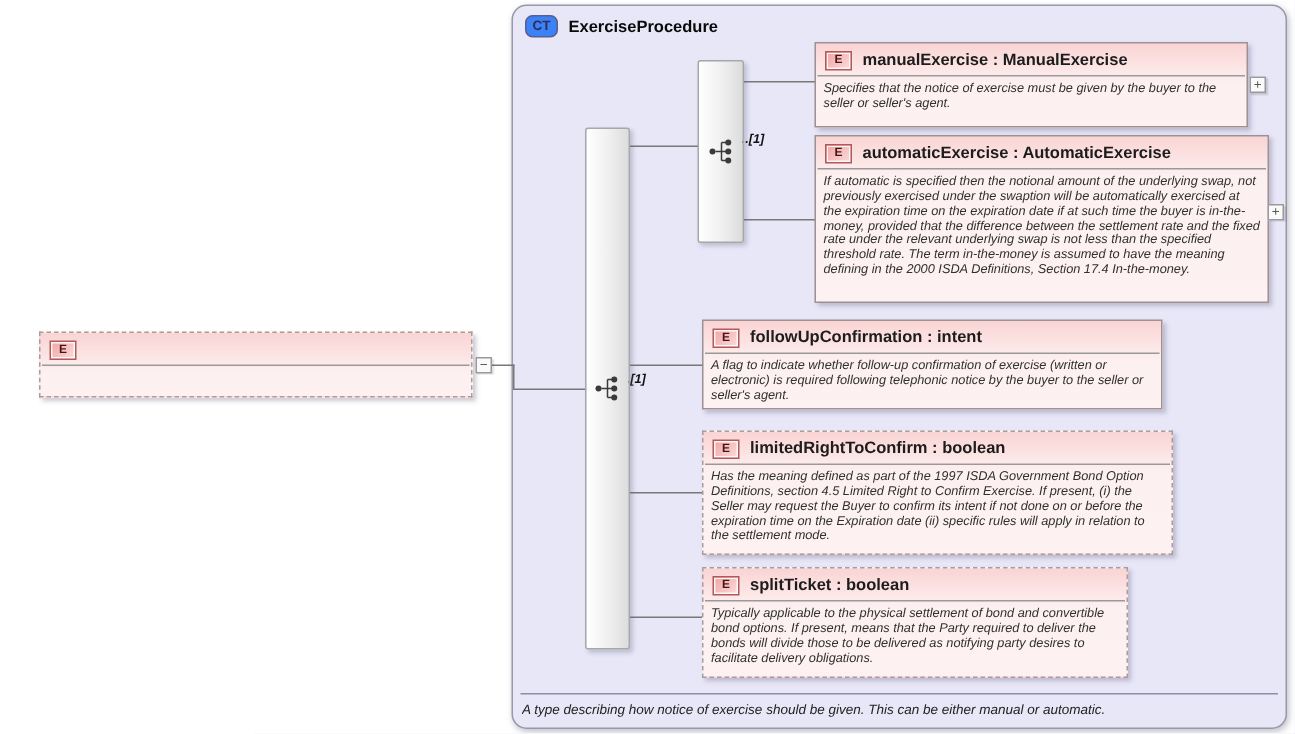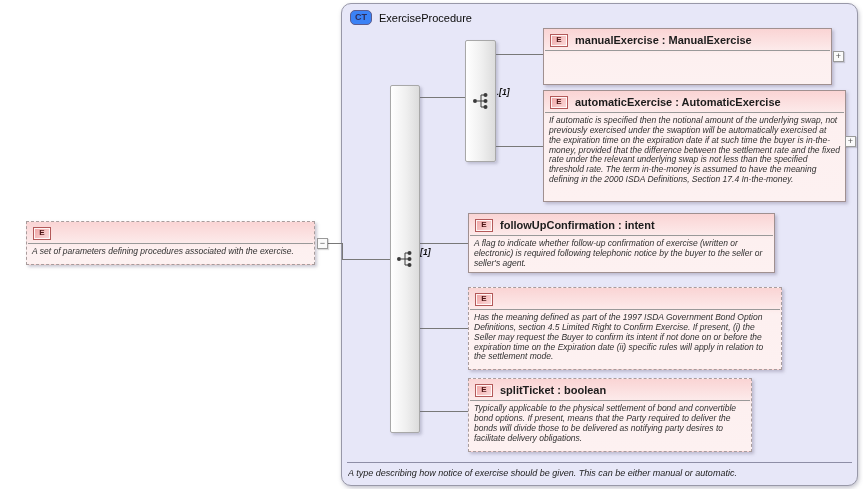--- a/index.html
+++ b/index.html
@@ -8,21 +8,21 @@
 
   .stage { position:relative; width:863px; height:489px; background:#ffffff; overflow:hidden; }
 
   
   .panel { position:absolute; left:341px; top:3px; width:517px; height:483px;
            background:#e7e7f8; border:1px solid #9898a8; border-radius:10px;
            box-shadow:1px 2px 4px rgba(80,80,110,.35); }
   .panel-head { position:absolute; left:8px; top:6px; display:flex; align-items:center; gap:7px; }
   .ct-badge { border:1px solid #5c5c8e; background:#3b82f6; color:#2e2e5c;
               font-size:9px; font-weight:bold; padding:1px 4px 2px 4px; border-radius:5px; line-height:10px; }
-  .panel-title { font-size:11px; font-weight:normal; color:#0a0a0a; }
+  .panel-title { font-size:11px; font-weight:bold; color:#0a0a0a; }
   .panel-footer-line { position:absolute; left:5px; right:5px; bottom:22px; border-top:1px solid #8e8ea6; }
   .panel-footer { position:absolute; left:6px; right:8px; bottom:7px; font-size:9px;
                   font-style:italic; color:#222; white-space:nowrap; overflow:hidden; }
 
   
   .ebox { position:absolute; border:1px solid #a09090;
           background:linear-gradient(180deg,#fad4d4 0px,#fce6e6 17px,#fdf0f0 26px,#fdf1f1 100%);
           box-shadow:2px 2px 3px rgba(110,100,130,.35); overflow:hidden; }
   .ebox.dashed { border-style:dashed; border-color:#a89c9c; }
   .ehead { display:flex; align-items:center; gap:7px; padding:4px 6px 2px 6px; height:20px; }
@@ -79,21 +79,20 @@
   <div class="card-lbl" style="left:513px; top:136px;">[1]..[1]</div>
   <div class="card-lbl" style="left:437px; top:233px;">[1]..[1]</div>
   <div class="card-lbl" style="left:437px; top:318px;">0..[1]</div>
   <div class="card-lbl" style="left:437px; top:401px;">0..[1]</div>
 
   <div class="ebox dashed" style="left:26px; top:221px; width:289px; height:44px;">
     <div class="ehead">
       <span class="ebadge">E</span>
     </div>
     <div class="esep"></div>
-    <div class="edesc">A set of parameters defining procedures associated with the exercise.</div>
   </div>
   <div class="toggle" style="left:317px; top:238px;">−</div>
 
   <div class="cbar" style="left:390px; top:85px; width:30px; height:348px;">
     <svg width="17" height="19" viewBox="0 0 17 19">
       <circle cx="2.5" cy="9.5" r="2" fill="#3a3a3a"></circle>
       <path d="M4.5 9.5 H8.5 M8.5 3.5 V15.5 M8.5 3.5 H12 M8.5 9.5 H12 M8.5 15.5 H12" stroke="#3a3a3a" fill="none"></path>
       <circle cx="13" cy="3.5" r="2" fill="#3a3a3a"></circle>
       <circle cx="13" cy="9.5" r="2" fill="#3a3a3a"></circle>
       <circle cx="13" cy="15.5" r="2" fill="#3a3a3a"></circle>
@@ -109,20 +108,21 @@
       <circle cx="13" cy="15.5" r="2" fill="#3a3a3a"></circle>
     </svg>
   </div>
 
   <div class="ebox" style="left:543px; top:28px; width:289px; height:57px;">
     <div class="ehead">
       <span class="ebadge">E</span>
       <span class="etitle">manualExercise : ManualExercise</span>
     </div>
     <div class="esep"></div>
+    <div class="edesc">Specifies that the notice of exercise must be given by the buyer to the seller or seller's agent.</div>
   </div>
   <div class="toggle" style="left:833px; top:51px;">+</div>
 
   <div class="ebox" style="left:543px; top:90px; width:303px; height:112px;">
     <div class="ehead">
       <span class="ebadge">E</span>
       <span class="etitle">automaticExercise : AutomaticExercise</span>
     </div>
     <div class="esep"></div>
     <div class="edesc">If automatic is specified then the notional amount of the underlying swap, not previously exercised under the swaption will be automatically exercised at the expiration time on the expiration date if at such time the buyer is in-the-money, provided that the difference between the settlement rate and the fixed rate under the relevant underlying swap is not less than the specified threshold rate. The term in-the-money is assumed to have the meaning defining in the 2000 ISDA Definitions, Section 17.4 In-the-money.</div>
@@ -134,20 +134,21 @@
       <span class="ebadge">E</span>
       <span class="etitle">followUpConfirmation : intent</span>
     </div>
     <div class="esep"></div>
     <div class="edesc">A flag to indicate whether follow-up confirmation of exercise (written or electronic) is required following telephonic notice by the buyer to the seller or seller's agent.</div>
   </div>
 
   <div class="ebox dashed" style="left:468px; top:287px; width:314px; height:83px;">
     <div class="ehead">
       <span class="ebadge">E</span>
+      <span class="etitle">limitedRightToConfirm : boolean</span>
     </div>
     <div class="esep"></div>
     <div class="edesc">Has the meaning defined as part of the 1997 ISDA Government Bond Option Definitions, section 4.5 Limited Right to Confirm Exercise. If present, (i) the Seller may request the Buyer to confirm its intent if not done on or before the expiration time on the Expiration date (ii) specific rules will apply in relation to the settlement mode.</div>
   </div>
 
   <div class="ebox dashed" style="left:468px; top:378px; width:284px; height:74px;">
     <div class="ehead">
       <span class="ebadge">E</span>
       <span class="etitle">splitTicket : boolean</span>
     </div>

